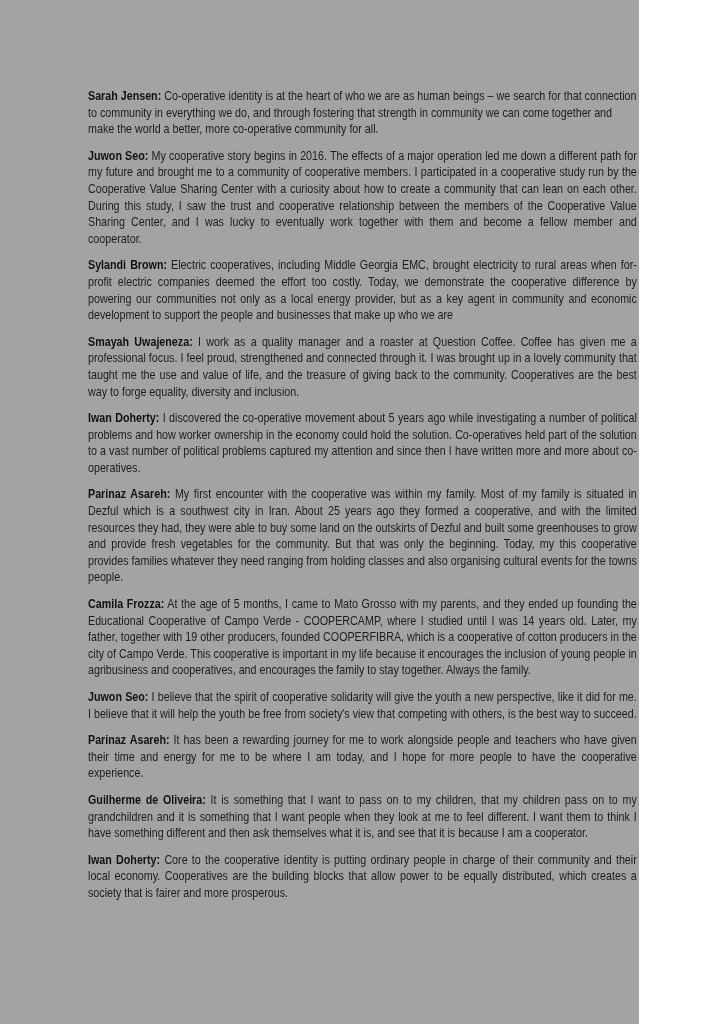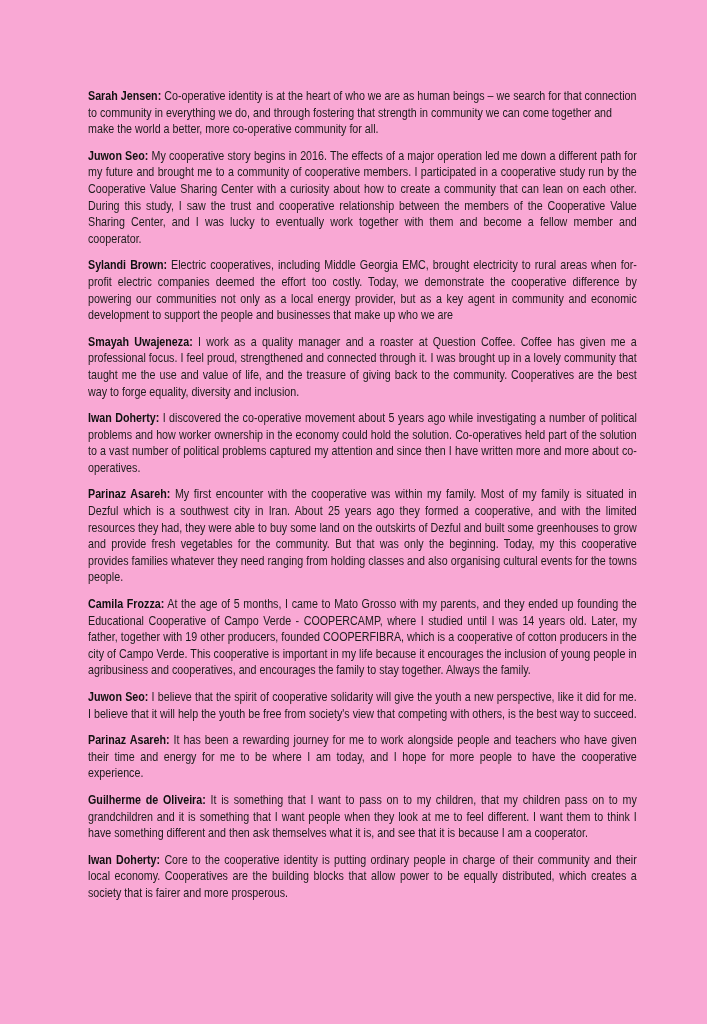--- a/index.html
+++ b/index.html
@@ -2,23 +2,23 @@
 <html><head>
 <meta charset="utf-8">
 <style>
   html, body {
     margin: 0;
     padding: 0;
     background: #ffffff;
   }
   .page {
     position: relative;
-    width: 707px;
+    width: 639px;
     height: 1024px;
-    background: #f9a8d4;
+    background: #a3a3a3;
     overflow: hidden;
     font-family: "Liberation Sans", "DejaVu Sans", sans-serif;
   }
   .content {
     position: absolute;
     top: 88px;
     left: 88px;
     width: 686px;              
     transform: scaleX(0.8);
     transform-origin: top left;

